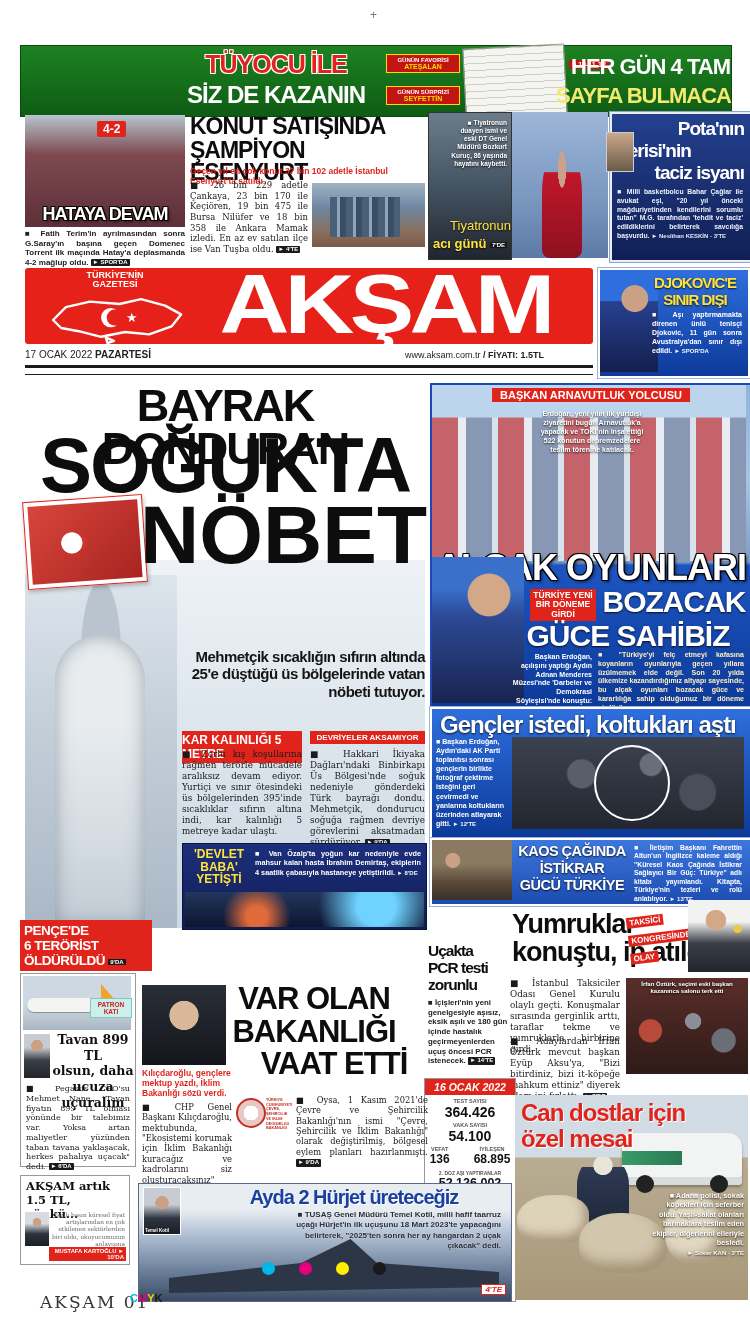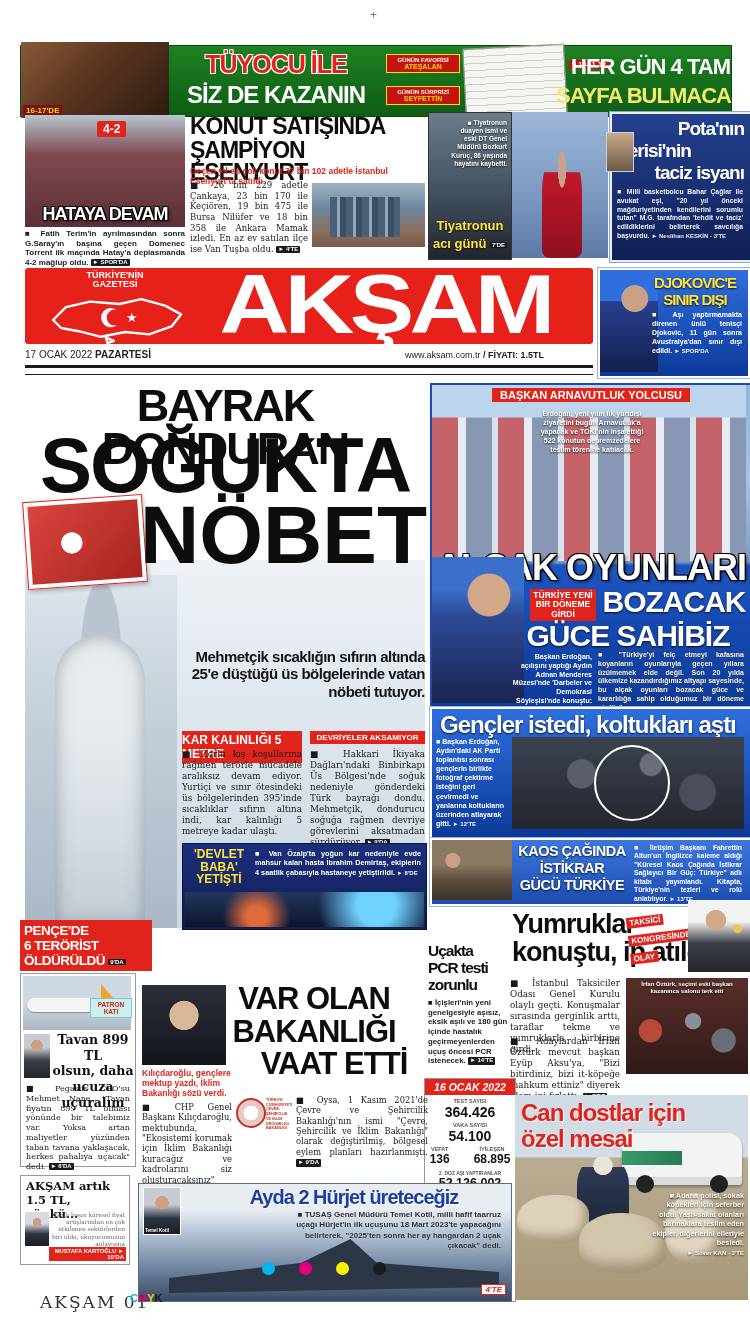--- a/index.html
+++ b/index.html
@@ -22,23 +22,20 @@
 </style>
 </head>
 <body>
 
 <div id="page">
 
   <div class="abs" style="left:370px;top:8px;color:#777;font-size:12px;">+</div>
   <div class="abs" style="left:515px;top:1262px;color:#777;font-size:12px;">+</div>
 
   <div class="abs" style="left:20px;top:45px;width:710px;height:70px;background:linear-gradient(180deg,#1d8222,#0f5c14);border:1px solid #0a4a0e;">
-    <div class="ph" style="left:0;top:-4px;width:148px;height:76px;background:linear-gradient(135deg,#8a5a38 0%,#5a3420 45%,#2e1c10 100%);">
-      <div class="abs" style="left:2px;bottom:2px;background:#7a1410;color:#ffd900;font-size:8px;font-weight:800;padding:1px 3px;">16-17'DE</div>
-    </div>
     <div class="abs" style="left:150px;top:4px;width:210px;text-align:center;">
       <div style="font-size:25px;font-weight:800;color:#e0241c;letter-spacing:-1px;text-shadow:1px 1px 0 #fff,-1px -1px 0 #fff,1px -1px 0 #fff,-1px 1px 0 #fff;">TÜYOCU İLE</div>
       <div style="font-size:24px;font-weight:800;color:#fff;letter-spacing:-1px;margin-top:2px;">SİZ DE KAZANIN</div>
     </div>
     <div class="abs" style="left:365px;top:8px;width:72px;background:#c01510;text-align:center;padding:2px 0;border:1px solid #ffd900;">
       <div style="font-size:6px;font-weight:700;color:#fff;">GÜNÜN FAVORİSİ</div>
       <div style="font-size:7px;font-weight:800;color:#ffd900;">ATEŞALAN</div>
     </div>
     <div class="abs" style="left:365px;top:40px;width:72px;background:#c01510;text-align:center;padding:2px 0;border:1px solid #ffd900;">
       <div style="font-size:6px;font-weight:700;color:#fff;">GÜNÜN SÜRPRİZİ</div>
@@ -67,21 +64,21 @@
   <div class="abs just serif" style="left:190px;top:180px;width:118px;font-size:8.5px;line-height:1.25;color:#1a1a1a;">
     <span>■ 26 bin 229 adetle Çankaya, 23 bin 170 ile Keçiören, 19 bin 475 ile Bursa Nilüfer ve 18 bin 358 ile Ankara Mamak izledi. En az ev satılan ilçe ise Van Tuşba oldu.</span>
     <span class="ref">► 4'TE</span>
   </div>
   <div class="ph" style="left:312px;top:183px;width:113px;height:64px;background:linear-gradient(180deg,#9fb3c4 0%,#6d86a0 40%,#8a6f5e 75%,#7a5a48 100%);">
     <div class="abs" style="left:18px;top:14px;width:70px;height:40px;background:repeating-linear-gradient(90deg,#4a6078 0 7px,#8fa4b8 7px 10px,#3a4f66 10px 16px);"></div>
   </div>
 
   <div class="ph" style="left:428px;top:112px;width:82px;height:146px;background:linear-gradient(180deg,#6b7c8a 0%,#41505e 55%,#20262e 100%);border:1px solid #333;">
     <div class="abs wt ssh just" style="left:18px;top:6px;width:60px;font-size:6.5px;font-weight:700;line-height:1.25;text-align:right;">■ Tiyatronun duayen ismi ve eski DT Genel Müdürü Bozkurt Kuruç, 86 yaşında hayatını kaybetti.</div>
-    <div class="abs ssh" style="left:0;bottom:26px;width:100%;text-align:center;font-size:13px;font-weight:700;color:#ffe23c;">Tiyatronun</div>
+    <div class="abs ssh" style="left:0;bottom:26px;width:100%;text-align:right;font-size:13px;font-weight:400;color:#ffe23c;">Tiyatronun</div>
     <div class="abs ssh" style="left:0;bottom:8px;width:100%;text-align:center;font-size:13px;font-weight:800;color:#ffe23c;">
       <span>acı günü</span>
       <span class="ref">7'DE</span>
     </div>
   </div>
 
   <div class="ph" style="left:512px;top:112px;width:96px;height:146px;background:linear-gradient(180deg,#9db6d8 0%,#7a97c0 60%,#5d7aa6 100%);">
     <div class="abs" style="left:30px;top:38px;width:40px;height:108px;background:radial-gradient(ellipse at 50% 18%,#caa18a 0 14%,rgba(0,0,0,0) 15%),linear-gradient(180deg,rgba(0,0,0,0) 0 20%,#c0182a 21%,#8e1020 100%);border-radius:40% 40% 8px 8px;"></div>
   </div>
 

